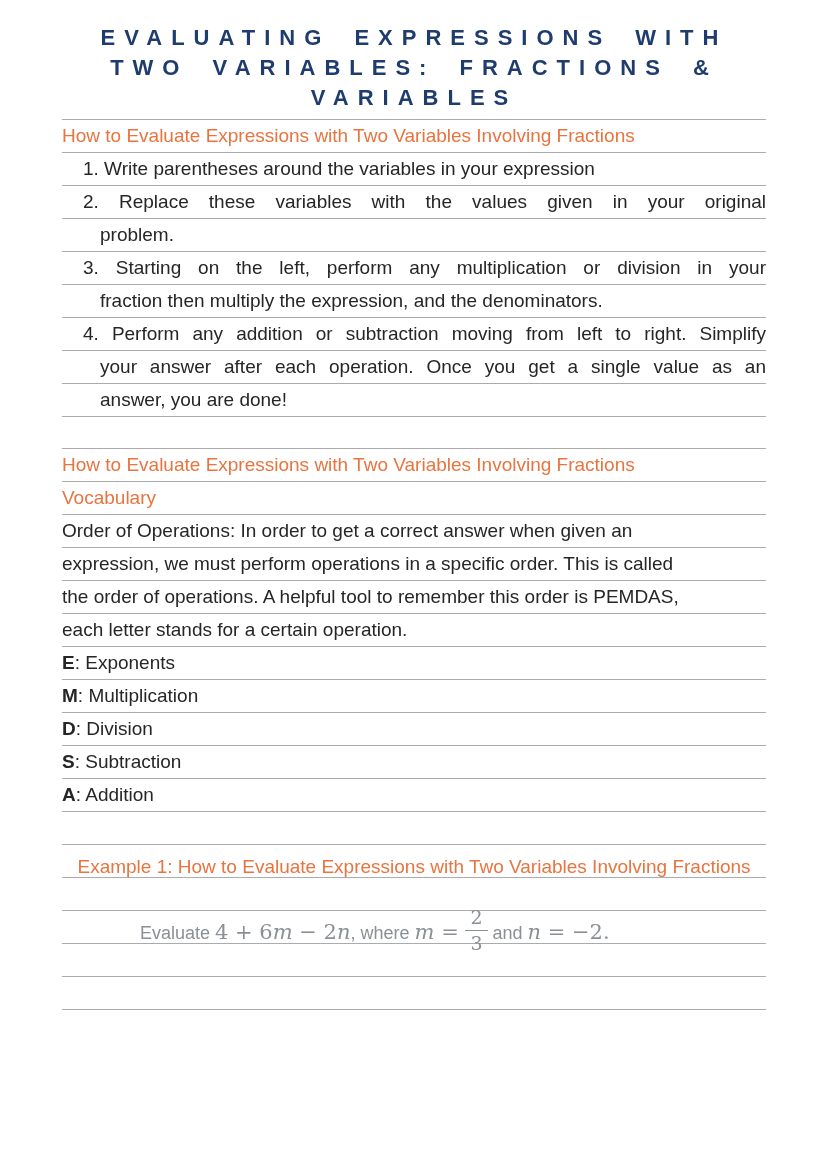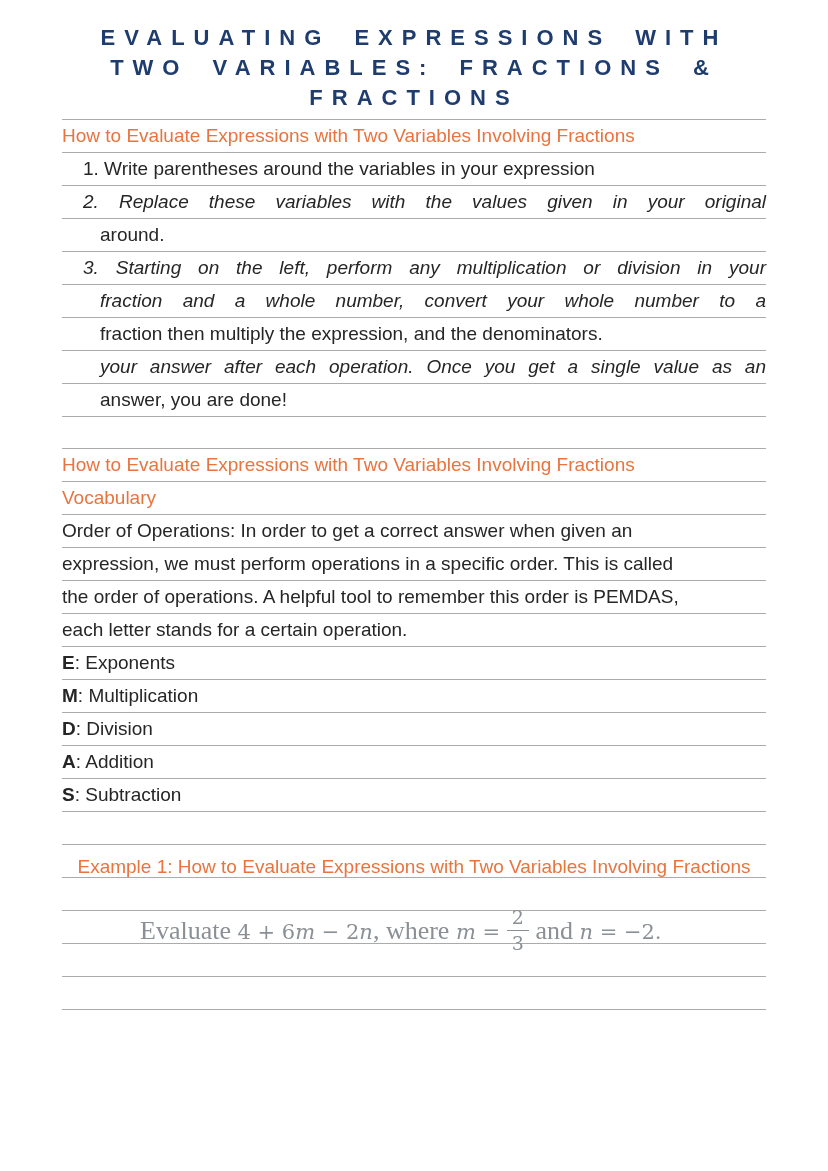--- a/index.html
+++ b/index.html
@@ -40,38 +40,37 @@
     color: var(--body, #262626);
     white-space: nowrap;
   }
   .line.orange { color: var(--orange, #E8743F); }
   .line.num  { padding-left: 21px; }
   .line.cont { padding-left: 38px; }
   .line.just {
     white-space: normal;
     text-align: justify;
     text-align-last: justify;
-    font-style: italic;
   }
   .line.center { text-align: center; overflow: visible; }
   .wide {
     display: inline-block;
     white-space: nowrap;
     margin: 6px -45px;
   }
   .line.blank { }
   .line.math {
     overflow: visible;
     padding-left: 78px;
     white-space: nowrap;
   }
   .mg { 
     color: var(--math-gray, #8A9095);
-    font-size: 26px;
-    font-family: Liberation Serif, serif;
+    font-size: 18px;
+    font-family: Liberation Sans, sans-serif;
   }
   .ms { 
     color: var(--math-gray, #8A9095);
     font-size: 21px;
     font-family: "DejaVu Serif", serif;
   }
   .mi { 
     color: var(--math-gray, #8A9095);
     font-size: 21px;
     font-family: "DejaVu Serif", serif;
@@ -99,47 +98,47 @@
   b { font-weight: bold; }
 </style>
 </head>
 <body>
 
 <div class="page">
 
   <div class="title">
     <div>EVALUATING EXPRESSIONS WITH</div>
     <div>TWO VARIABLES: FRACTIONS &amp;</div>
-    <div>FRACTIONS</div>
+    <div>VARIABLES</div>
   </div>
 
   <div class="section">
     <div class="line orange">How to Evaluate Expressions with Two Variables Involving Fractions</div>
     <div class="line num">1. Write parentheses around the variables in your expression</div>
     <div class="line num just">2. Replace these variables with the values given in your original</div>
-    <div class="line cont">around.</div>
+    <div class="line cont">problem.</div>
     <div class="line num just">3. Starting on the left, perform any multiplication or division in your</div>
-    <div class="line cont just">fraction and a whole number, convert your whole number to a</div>
     <div class="line cont">fraction then multiply the expression, and the denominators.</div>
+    <div class="line num just">4. Perform any addition or subtraction moving from left to right. Simplify</div>
     <div class="line cont just">your answer after each operation. Once you get a single value as an</div>
     <div class="line cont">answer, you are done!</div>
   </div>
 
   <div class="section gap1">
     <div class="line orange">How to Evaluate Expressions with Two Variables Involving Fractions</div>
     <div class="line orange">Vocabulary</div>
     <div class="line">Order of Operations: In order to get a correct answer when given an</div>
     <div class="line">expression, we must perform operations in a specific order. This is called</div>
     <div class="line">the order of operations. A helpful tool to remember this order is PEMDAS,</div>
     <div class="line">each letter stands for a certain operation.</div>
     <div class="line"><b>E</b><span>: Exponents</span></div>
     <div class="line"><b>M</b><span>: Multiplication</span></div>
     <div class="line"><b>D</b><span>: Division</span></div>
+    <div class="line"><b>S</b><span>: Subtraction</span></div>
     <div class="line"><b>A</b><span>: Addition</span></div>
-    <div class="line"><b>S</b><span>: Subtraction</span></div>
   </div>
 
   <div class="section gap2">
     <div class="line orange center"><span class="wide">Example 1: How to Evaluate Expressions with Two Variables Involving Fractions</span></div>
     <div class="line blank"></div>
     <div class="line math"><span class="mg">Evaluate </span><span class="ms">4 + 6</span><span class="mi">m</span><span class="ms"> − 2</span><span class="mi">n</span><span class="mg">, where </span><span class="mi">m</span><span class="ms"> = </span><span class="frac"><span class="fr-n">2</span><span class="fr-d">3</span></span><span class="mg"> and </span><span class="mi">n</span><span class="ms"> = −2.</span></div>
     <div class="line blank"></div>
     <div class="line blank"></div>
   </div>
 

